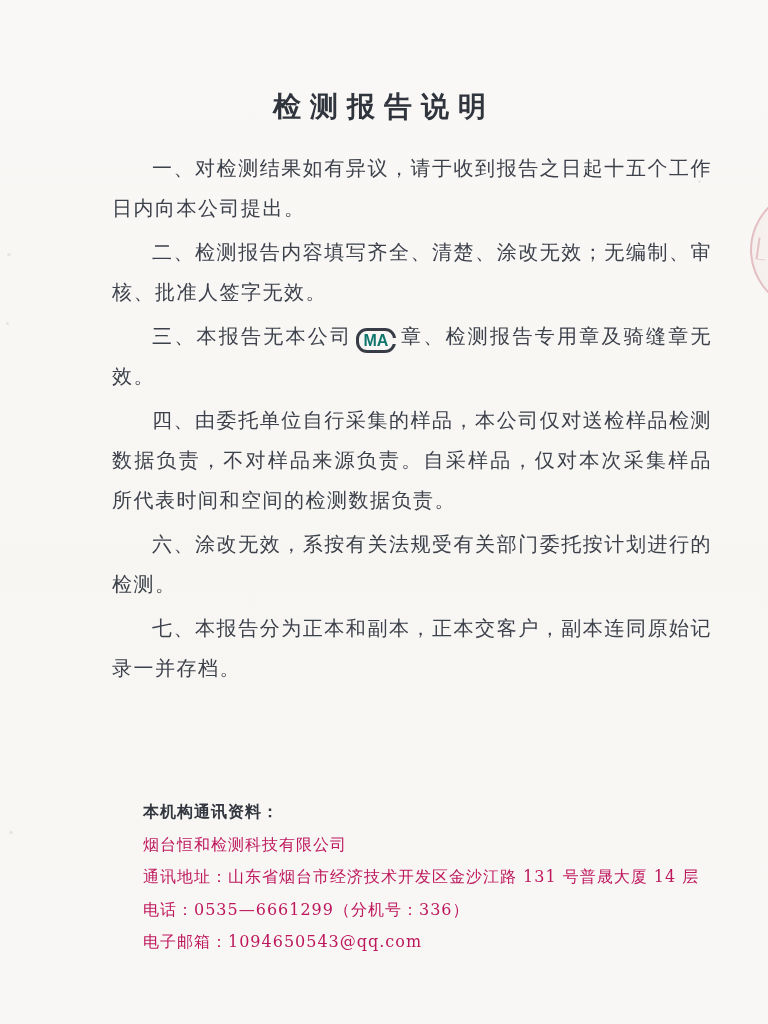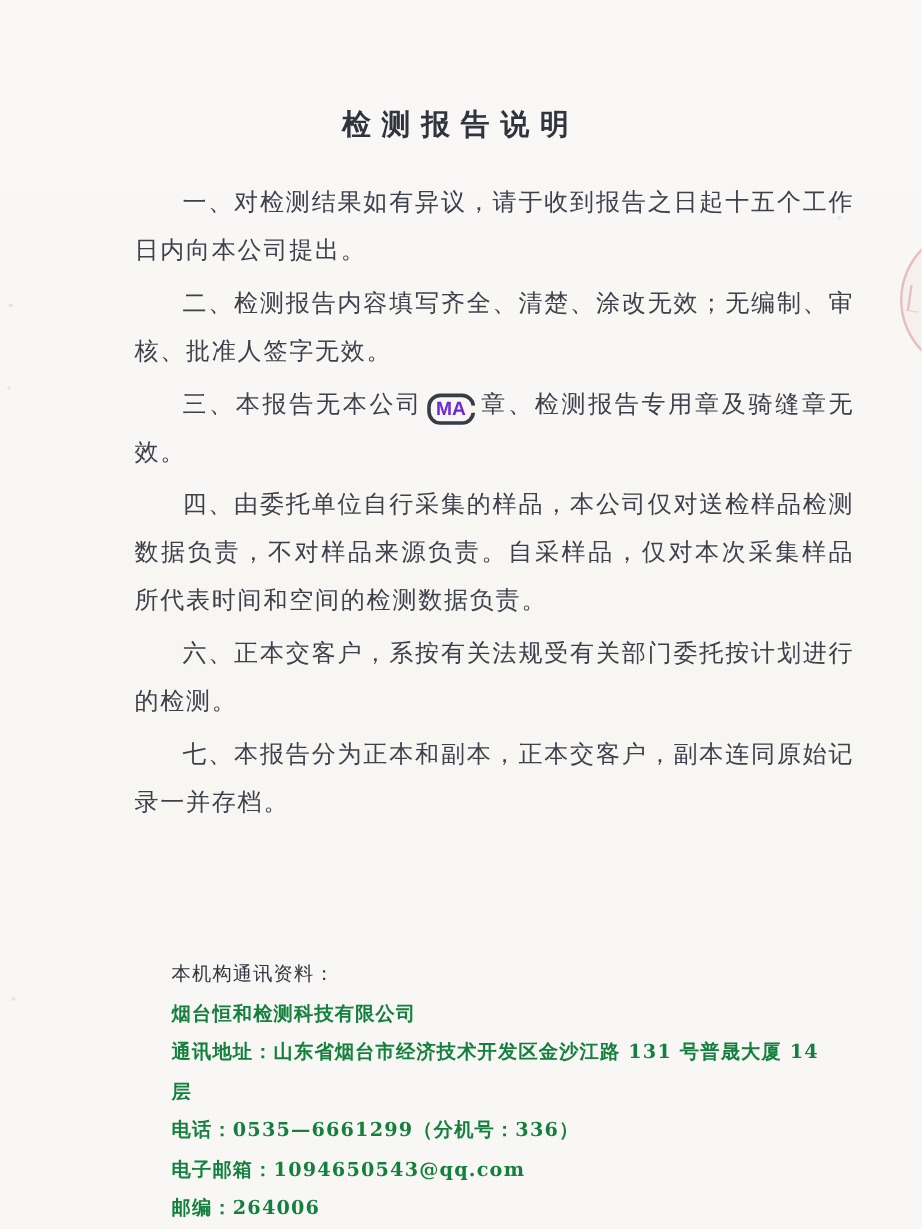--- a/index.html
+++ b/index.html
@@ -50,21 +50,21 @@
     height: 22px;
     border-left: 2px solid rgba(197, 110, 120, 0.35);
     border-bottom: 1px solid rgba(197, 110, 120, 0.25);
     transform: rotate(8deg);
   }
 
   .title {
     margin: 0;
     padding-top: 88px;
     text-align: center;
-    font-size: 24px;
+    font-size: 28px;
     font-weight: 700;
     letter-spacing: 9px;
     color: #30343d;
   }
 
   .doc-body {
     position: absolute;
     left: 112px;
     top: 148px;
     width: 600px;
@@ -88,21 +88,21 @@
     padding: 0 5px 1px 4px;
     line-height: 17px;
     margin: 0 4px;
     text-indent: 0;
   }
   .cma .cma-text {
     font-family: "Liberation Sans", sans-serif;
     font-weight: 700;
     font-size: 16px;
     letter-spacing: 0;
-    color: #6d28d9;
+    color: #0f766e;
   }
   
   .cma::after {
     content: "";
     position: absolute;
     right: -4px;
     top: 35%;
     width: 5px;
     height: 32%;
     background: #f8f7f4;
@@ -112,25 +112,25 @@
     position: absolute;
     left: 143px;
     top: 796px;
     width: 560px;
   }
   .contact p {
     margin: 0;
     font-size: 16px;
     line-height: 32.5px;
     letter-spacing: 1px;
-    font-weight: 700;
-    color: #15803d;
+    font-weight: 400;
+    color: #be185d;
   }
   .contact p.heading {
-    font-weight: 400;
+    font-weight: 700;
     color: #32363e;
   }
 </style>
 </head>
 <body>
 
 <div class="page">
 
   <span class="speck s1"></span>
   <span class="speck s2"></span>
@@ -140,26 +140,25 @@
   <div class="stamp-arc"></div>
   <div class="stamp-mark"></div>
 
   <h1 class="title">检测报告说明</h1>
 
   <div class="doc-body">
     <p>一、对检测结果如有异议，请于收到报告之日起十五个工作日内向本公司提出。</p>
     <p>二、检测报告内容填写齐全、清楚、涂改无效；无编制、审核、批准人签字无效。</p>
     <p><span>三、本报告无本公司</span><span class="cma"><span class="cma-text">MA</span></span><span>章、检测报告专用章及骑缝章无效。</span></p>
     <p>四、由委托单位自行采集的样品，本公司仅对送检样品检测数据负责，不对样品来源负责。自采样品，仅对本次采集样品所代表时间和空间的检测数据负责。</p>
-    <p>六、正本交客户，系按有关法规受有关部门委托按计划进行的检测。</p>
+    <p>六、涂改无效，系按有关法规受有关部门委托按计划进行的检测。</p>
     <p>七、本报告分为正本和副本，正本交客户，副本连同原始记录一并存档。</p>
   </div>
 
   <div class="contact">
     <p class="heading">本机构通讯资料：</p>
     <p>烟台恒和检测科技有限公司</p>
     <p>通讯地址：山东省烟台市经济技术开发区金沙江路 131 号普晟大厦 14 层</p>
     <p>电话：0535—6661299（分机号：336）</p>
     <p>电子邮箱：1094650543@qq.com</p>
-    <p>邮编：264006</p>
   </div>
 
 </div>
 
 </body></html>

